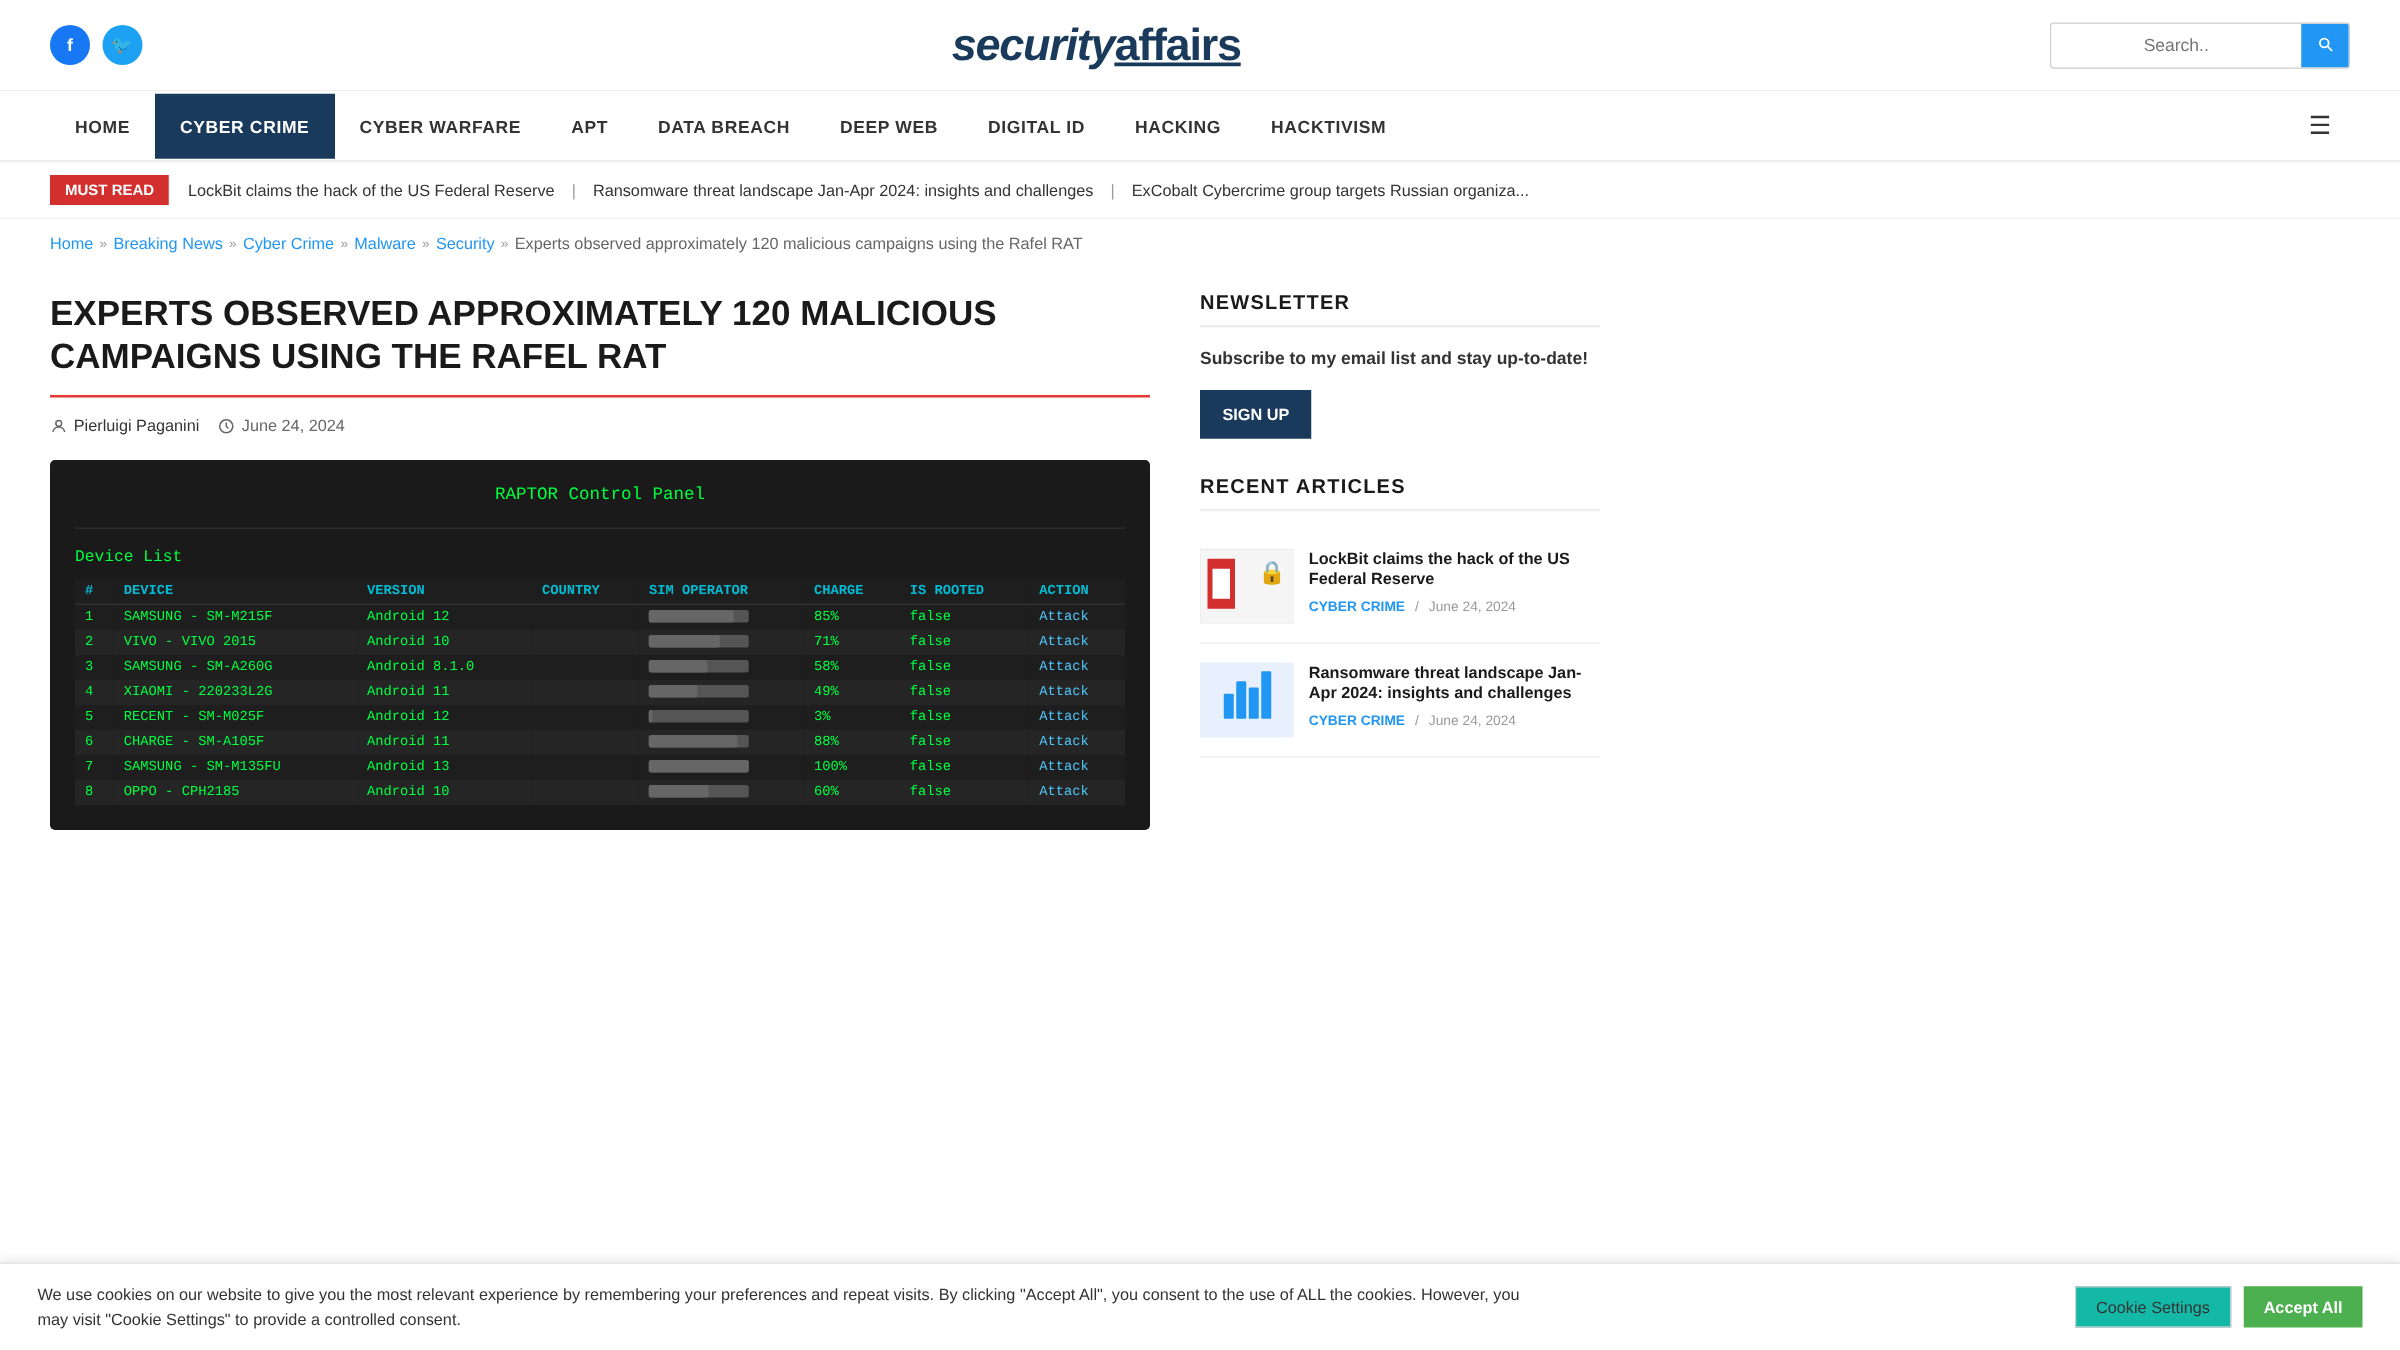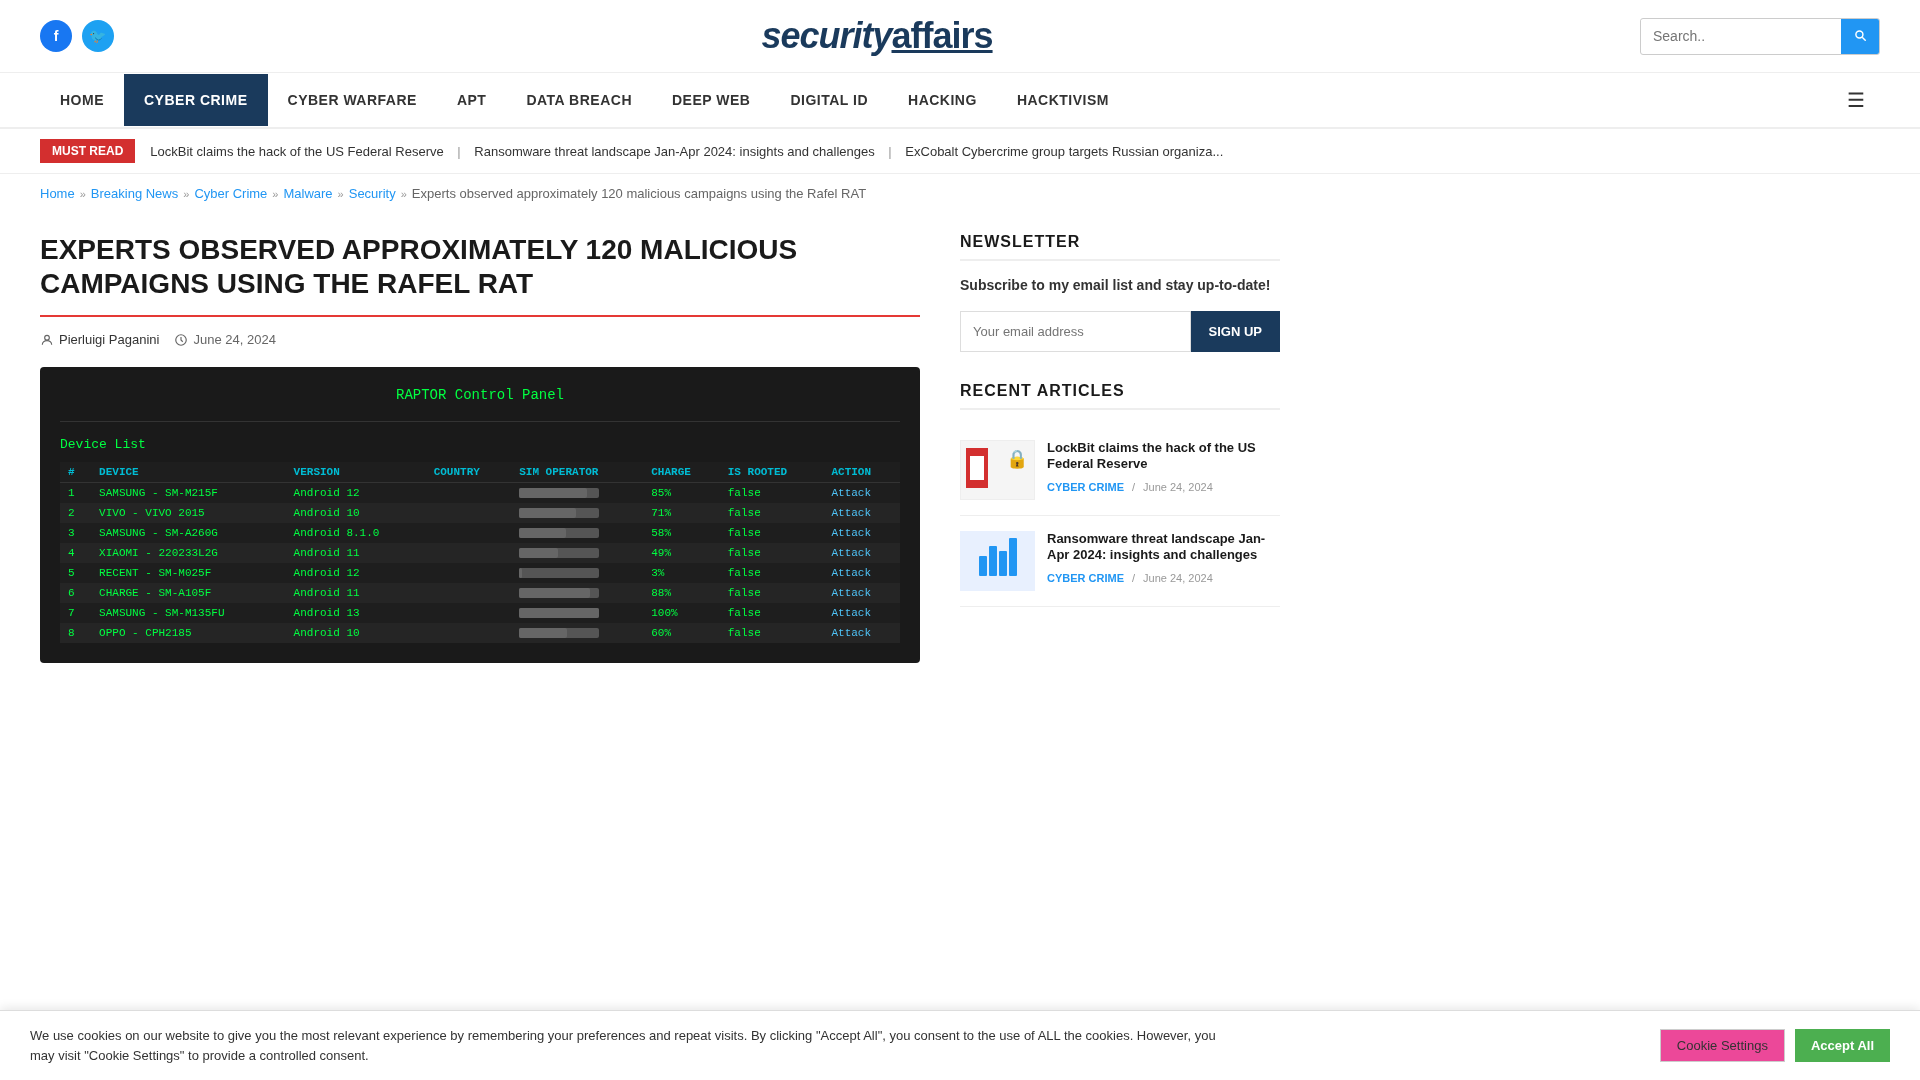--- a/index.html
+++ b/index.html
@@ -7,21 +7,21 @@
 
     
     .header { display: flex; align-items: center; justify-content: space-between; padding: 15px 40px; border-bottom: 1px solid #eee; }
     .header-social { display: flex; gap: 10px; }
     .social-icon { width: 32px; height: 32px; border-radius: 50%; display: flex; align-items: center; justify-content: center; color: white; font-weight: bold; font-size: 14px; cursor: pointer; }
     .fb { background: #1877f2; }
     .tw { background: #1da1f2; }
     .logo { font-size: 36px; font-weight: bold; color: #1a3a5c; letter-spacing: -1px; }
     .logo span { color: #1a3a5c; }
     .search-bar { display: flex; align-items: center; border: 1px solid #ccc; border-radius: 3px; overflow: hidden; }
-    .search-bar input { padding: 8px 12px; border: none; outline: none; width: 200px; font-size: 14px; color: #999; }
+    .search-bar input { padding: 8px 12px; border: none; outline: none; width: 200px; font-size: 14px; color: #999; text-align: center; }
     .search-bar button { background: #2196f3; border: none; padding: 9px 12px; cursor: pointer; color: white; }
 
     
     .nav { display: flex; align-items: center; background: #fff; border-bottom: 2px solid #eee; padding: 0 40px; }
     .nav-item { padding: 18px 20px; font-size: 14px; font-weight: 600; color: #333; cursor: pointer; text-decoration: none; letter-spacing: 0.5px; white-space: nowrap; }
     .nav-item.active { background: #1a3a5c; color: white; }
     .nav-menu-icon { margin-left: auto; font-size: 20px; cursor: pointer; padding: 15px; color: #333; }
 
     
     .ticker { display: flex; align-items: center; background: #fff; padding: 10px 40px; border-bottom: 1px solid #eee; overflow: hidden; }
@@ -75,21 +75,21 @@
     .article-card-title { font-size: 13px; font-weight: 700; color: #1a1a1a; margin-bottom: 8px; line-height: 1.3; }
     .article-card-meta { display: flex; align-items: center; gap: 8px; font-size: 11px; }
     .article-card-cat { color: #2196f3; font-weight: 600; text-transform: uppercase; font-size: 11px; }
     .article-card-sep { color: #999; }
     .article-card-date { color: #999; }
 
     
     .cookie-banner { position: fixed; bottom: 0; left: 0; right: 0; background: #fff; border-top: 1px solid #ddd; padding: 15px 30px; display: flex; align-items: center; justify-content: space-between; gap: 20px; z-index: 1000; box-shadow: 0 -2px 10px rgba(0,0,0,0.1); }
     .cookie-text { font-size: 13px; color: #333; max-width: 1200px; line-height: 1.5; }
     .cookie-buttons { display: flex; gap: 10px; flex-shrink: 0; }
-    .cookie-settings-btn { background: #ec4899; border: 1px solid #ccc; padding: 8px 16px; font-size: 13px; cursor: pointer; color: #333; }
+    .cookie-settings-btn { background: #14b8a6; border: 1px solid #ccc; padding: 8px 16px; font-size: 13px; cursor: pointer; color: #333; }
     .accept-all-btn { background: #4caf50; color: white; border: none; padding: 8px 16px; font-size: 13px; cursor: pointer; font-weight: bold; }
 
     
     .bar-chart-icon { display: flex; align-items: flex-end; gap: 2px; height: 40px; padding: 5px; }
     .bar { background: #2196f3; width: 8px; border-radius: 1px; }
 
     
     .lockbit-thumb { width: 75px; height: 60px; background: #fafafa; border: 1px solid #eee; display: flex; align-items: center; justify-content: center; font-size: 10px; color: #999; position: relative; overflow: hidden; }
   </style>
 </head>
@@ -291,21 +291,20 @@
       </table>
     </div>
   </article>
 
   <aside class="sidebar">
 
     <div class="newsletter-section">
       <div class="section-title">NEWSLETTER</div>
       <p class="newsletter-desc">Subscribe to my email list and stay up-to-date!</p>
       <div class="email-form">
-        <input type="email" class="email-input" placeholder="Your email address" style="">
         <button class="signup-btn">SIGN UP</button>
       </div>
     </div>
 
     <div class="recent-articles">
       <div class="section-title">RECENT ARTICLES</div>
 
       <div class="article-card">
         <div class="article-thumb lockbit-thumb">
           <div style="position:relative; width:75px; height:60px; background:#f5f5f5; overflow:hidden;">

